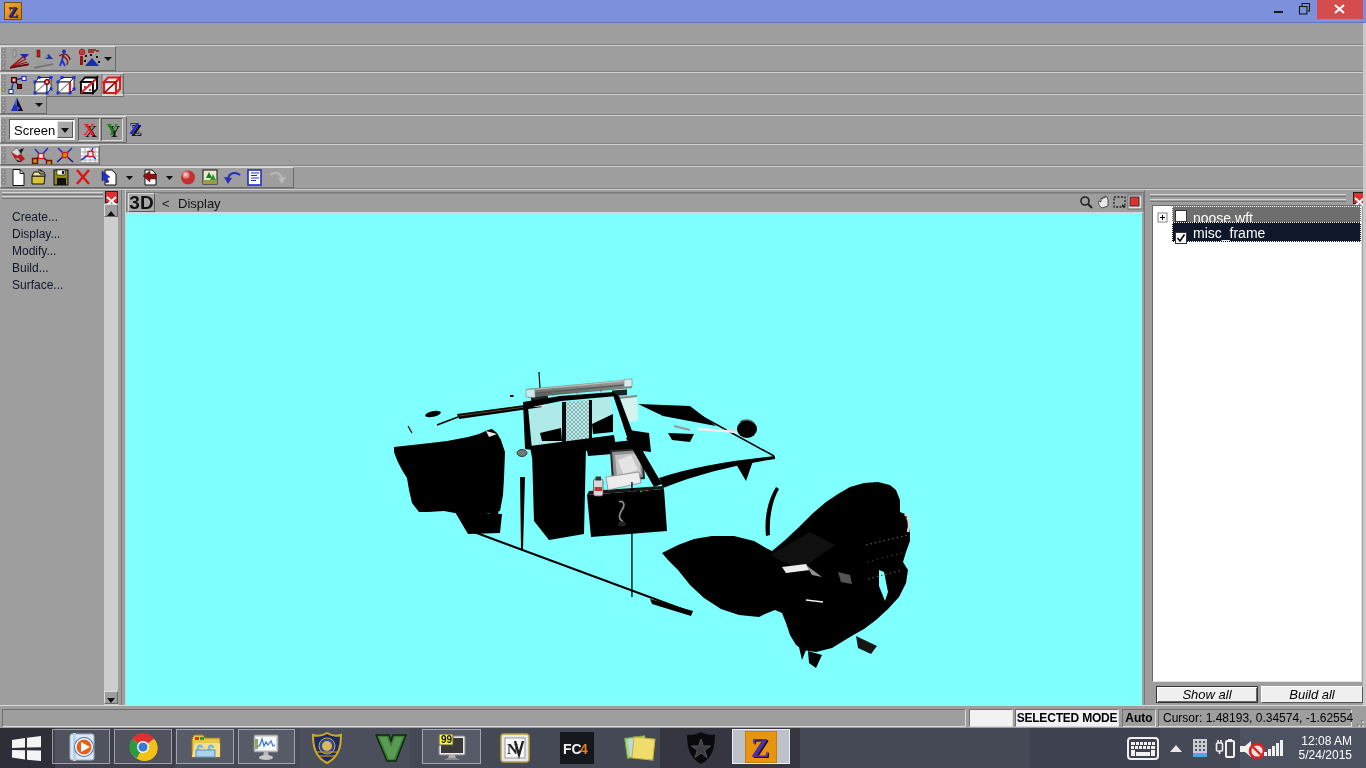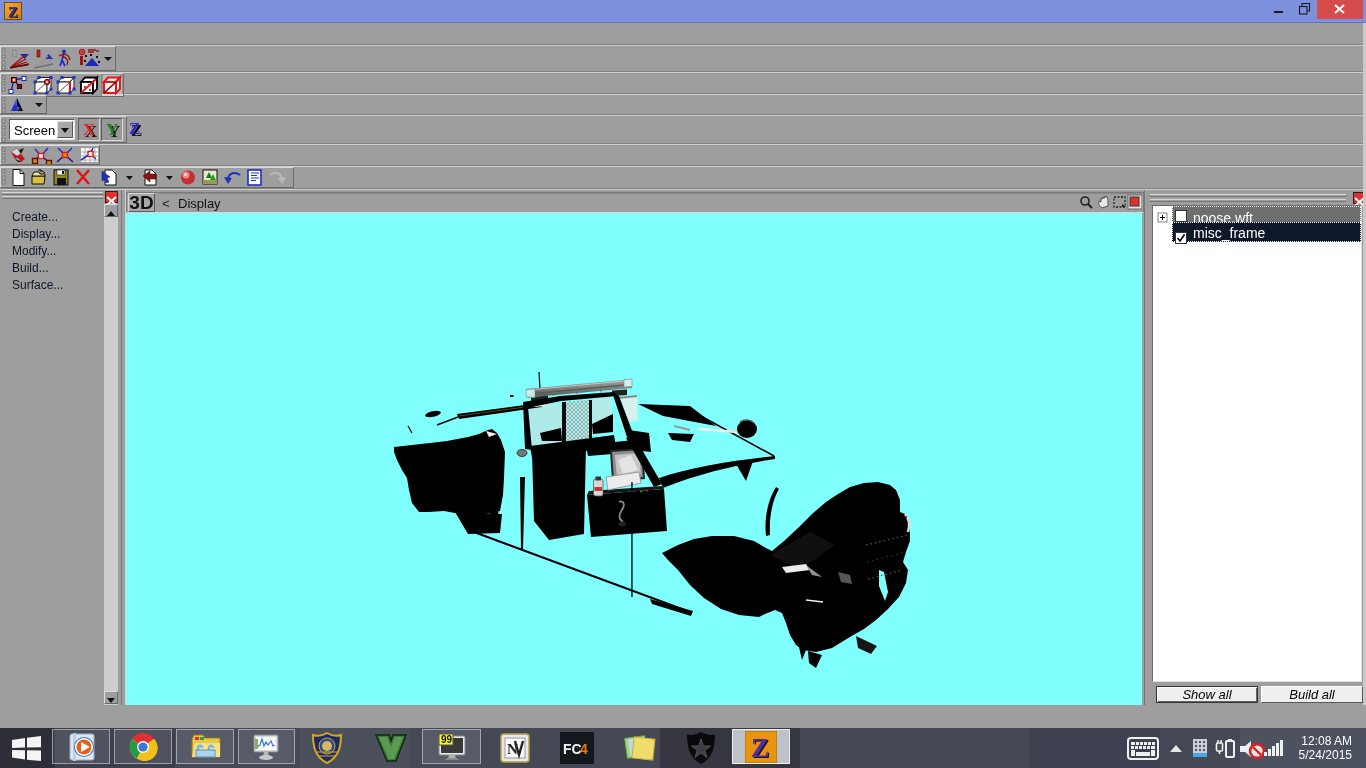--- a/index.html
+++ b/index.html
@@ -496,20 +496,39 @@
       </div>
       <div id="rbtns">
         <div class="rbtn" style="left:4px;width:102px;border:1px solid #333;box-shadow:inset 1px 1px 0 #fff, inset -1px -1px 0 #666">Show all</div>
         <div class="rbtn" style="left:109px;width:102px">Build all</div>
       </div>
     </div>
   </div>
 
   <div class="abs" style="left:1363px;top:23px;width:3px;height:682px;background:#c9c9c9"></div>
 
+  <div id="statusbar">
+    <div class="sunken" style="left:2px;width:964px"></div>
+    <div class="sunken" style="left:969px;width:44px;background:#f2f2f2"></div>
+    <div class="sunken" style="left:1015px;width:104px;background:#f2f2f6;font-weight:bold;text-align:center;line-height:16px;letter-spacing:-0.2px">SELECTED MODE</div>
+    <div class="sunken" style="left:1122px;width:34px;font-weight:bold;text-align:center;line-height:16px">Auto</div>
+    <div class="sunken" style="left:1158px;width:194px;padding-left:4px;line-height:16px;white-space:nowrap">Cursor: 1.48193, 0.34574, -1.62554</div>
+    <svg style="position:absolute;left:1353px;top:10px" width="12" height="12">
+      <g fill="#777">
+        <rect x="8" y="8" width="2" height="2"></rect>
+          <rect x="8" y="4" width="2" height="2"></rect>
+          <rect x="4" y="8" width="2" height="2"></rect>
+      </g>
+      <g fill="#c8c8c8">
+        <rect x="9" y="9" width="2" height="2"></rect>
+          <rect x="9" y="5" width="2" height="2"></rect>
+          <rect x="5" y="9" width="2" height="2"></rect>
+      </g>
+    </svg>
+  </div>
 
   <div id="taskbar">
     <div class="tbpatch" style="left:0;width:55px;background:#2d2e38"></div>
     <div class="tbpatch" style="left:55px;width:120px;background:#3d404c"></div>
     <div class="tbpatch" style="left:300px;width:110px;background:#4b4f5b"></div>
     <div class="tbpatch" style="left:660px;width:140px;background:#35363f"></div>
     <div class="tbpatch" style="left:1030px;width:130px;background:#3e4250"></div>
     <div class="tbpatch" style="left:1240px;width:126px;background:#4d5260"></div>
 
     <svg class="ticn" style="left:12px;top:8px" width="30" height="25">

